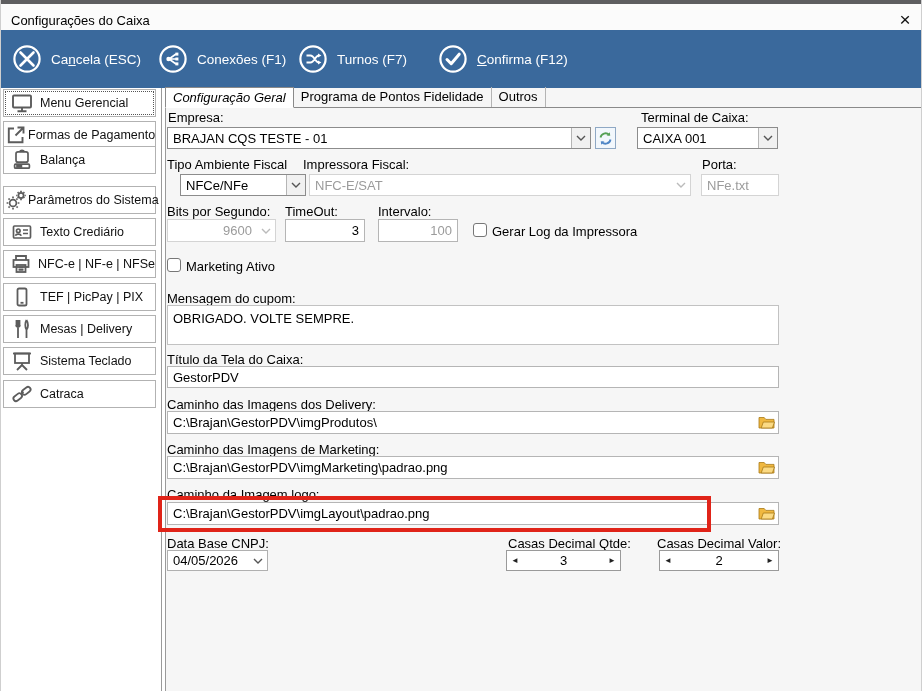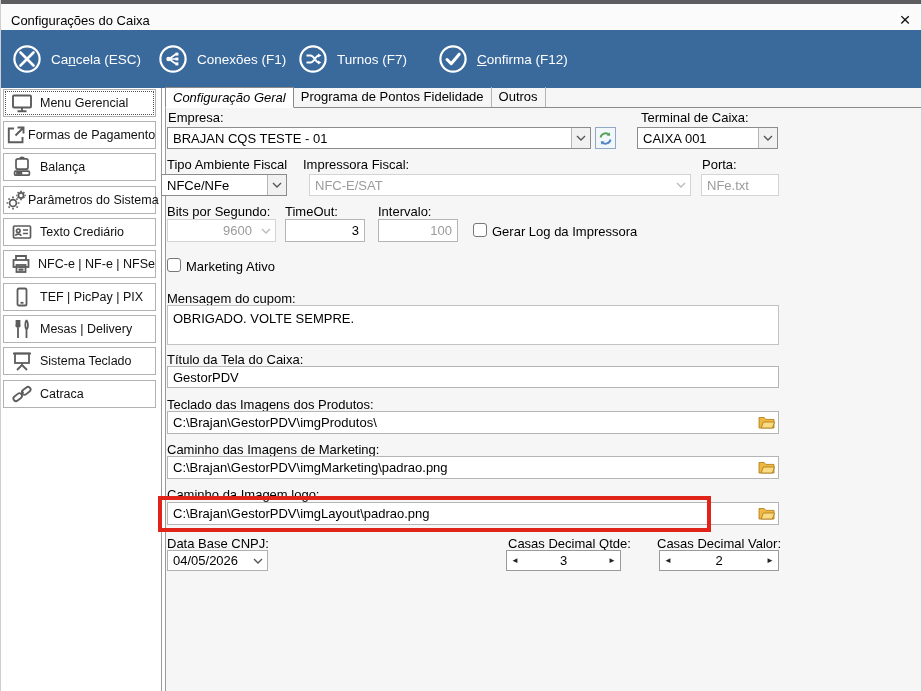--- a/index.html
+++ b/index.html
@@ -132,21 +132,21 @@
   </div>
   <div class="side-item" style="top:121px">
     <span class="side-icon">
         <svg width="24" height="24" viewBox="0 0 24 24" fill="none" stroke="#5c5c5c" stroke-width="1.9">
           <path d="M10 5.5H4.8v13.7h13.7V14"></path>
           <path d="M13.5 4.5h6v6 M19 5l-7.5 7.5"></path>
         </svg>
       </span>
     <span class="side-label">Formas de Pagamento</span>
   </div>
-  <div class="side-item" style="top:153px">
+  <div class="side-item" style="top:146px">
     <span class="side-icon">
         <svg width="24" height="24" viewBox="0 0 24 24" fill="none" stroke="#5c5c5c" stroke-width="1.7">
           <rect x="6" y="3.8" width="12" height="10.4" rx="2"></rect>
           <path d="M9.5 3.8a2.8 2.8 0 0 1 5 0"></path>
           <rect x="4.6" y="16.2" width="14.8" height="4" rx="1"></rect>
           <rect x="7" y="17.4" width="4.4" height="1.6"></rect>
         </svg>
       </span>
     <span class="side-label">Balança</span>
   </div>
@@ -253,21 +253,21 @@
     <span class="carrow">
         <svg width="10" height="6" viewBox="0 0 10 6">
           <path d="M1 1l4 4 4-4" fill="none" stroke="#555" stroke-width="1.4"></path>
         </svg>
       </span>
   </div>
 
   <span class="lbl" style="left:166px;top:157px">Tipo Ambiente Fiscal</span>
   <span class="lbl" style="left:302px;top:157px">Impressora Fiscal:</span>
   <span class="lbl" style="left:701px;top:157px">Porta:</span>
-  <div class="combo" style="left:160px;top:174px;width:126px;height:22px">
+  <div class="combo" style="left:179px;top:174px;width:126px;height:22px">
     <span class="cval">NFCe/NFe</span>
     <span class="carrow">
         <svg width="10" height="6" viewBox="0 0 10 6">
           <path d="M1 1l4 4 4-4" fill="none" stroke="#555" stroke-width="1.4"></path>
         </svg>
       </span>
   </div>
   <div class="combo disabled" style="left:308px;top:174px;width:382px;height:22px">
     <span class="cval">NFC-E/SAT</span>
     <span class="carrow">
@@ -304,21 +304,21 @@
   <span class="lbl" style="left:185px;top:259px">Marketing Ativo</span>
 
   <span class="lbl" style="left:166px;top:291px">Mensagem do cupom:</span>
   <textarea class="ta" style="left: 166px; top: 305px; width: 612px; height: 40px;">OBRIGADO. VOLTE SEMPRE.</textarea>
 
   <span class="lbl" style="left:166px;top:352px">Título da Tela do Caixa:</span>
   <div class="field" style="left:166px;top:366px;width:612px;height:22px">
     <input value="GestorPDV" style="">
   </div>
 
-  <span class="lbl" style="left:166px;top:397px">Teclado das Imagens dos Produtos:</span>
+  <span class="lbl" style="left:166px;top:397px">Caminho das Imagens dos Delivery:</span>
   <div class="pathf" style="left:166px;top:411px;width:612px;height:23px">
     <input value="C:\Brajan\GestorPDV\imgProdutos\" style="">
     <span class="folder">
         <svg width="17" height="13" viewBox="0 0 17 13">
           <path d="M1 12V1.5h5.2L7.8 3.4H16V12z" fill="#f0b840" stroke="#a87a18" stroke-width="0.8"></path>
           <path d="M3.2 12l2.1-6h11.2l-2.1 6z" fill="#fbda84" stroke="#a87a18" stroke-width="0.8"></path>
         </svg>
       </span>
   </div>
 

